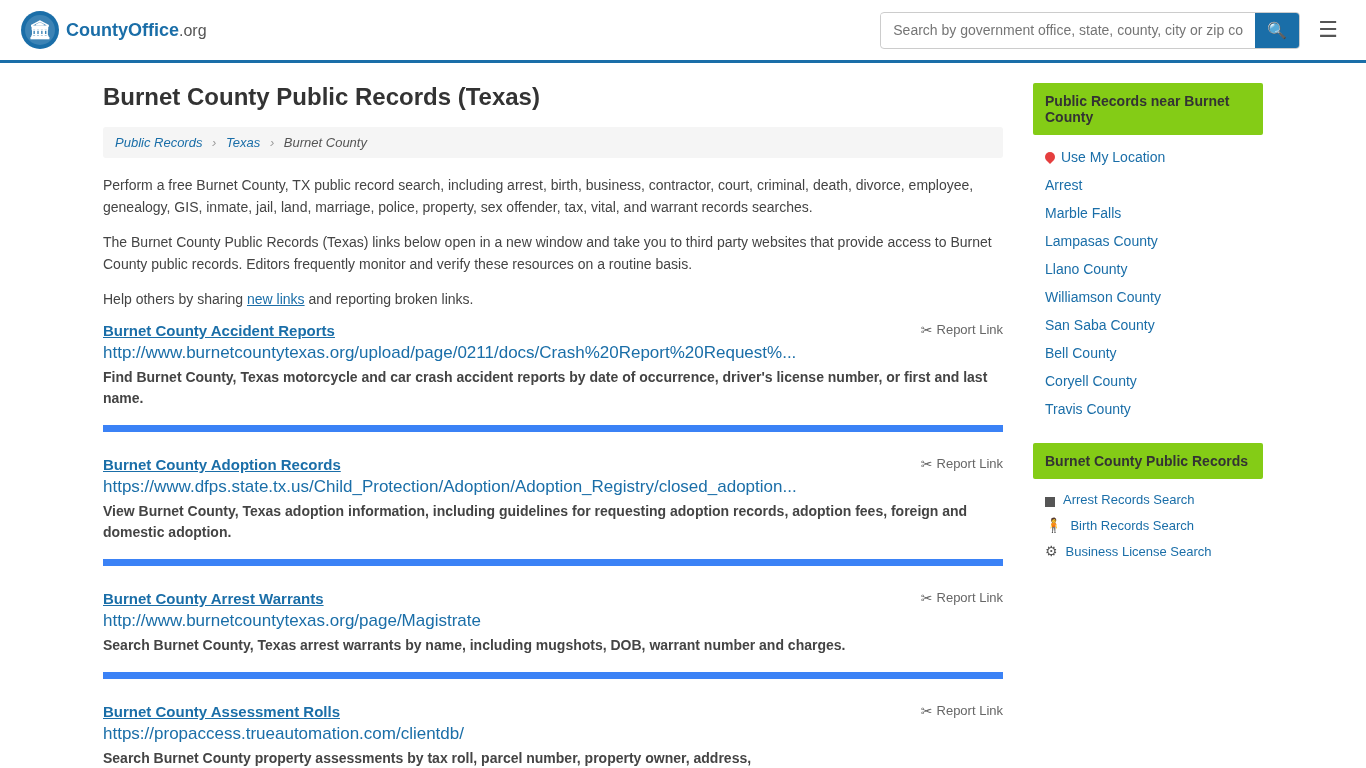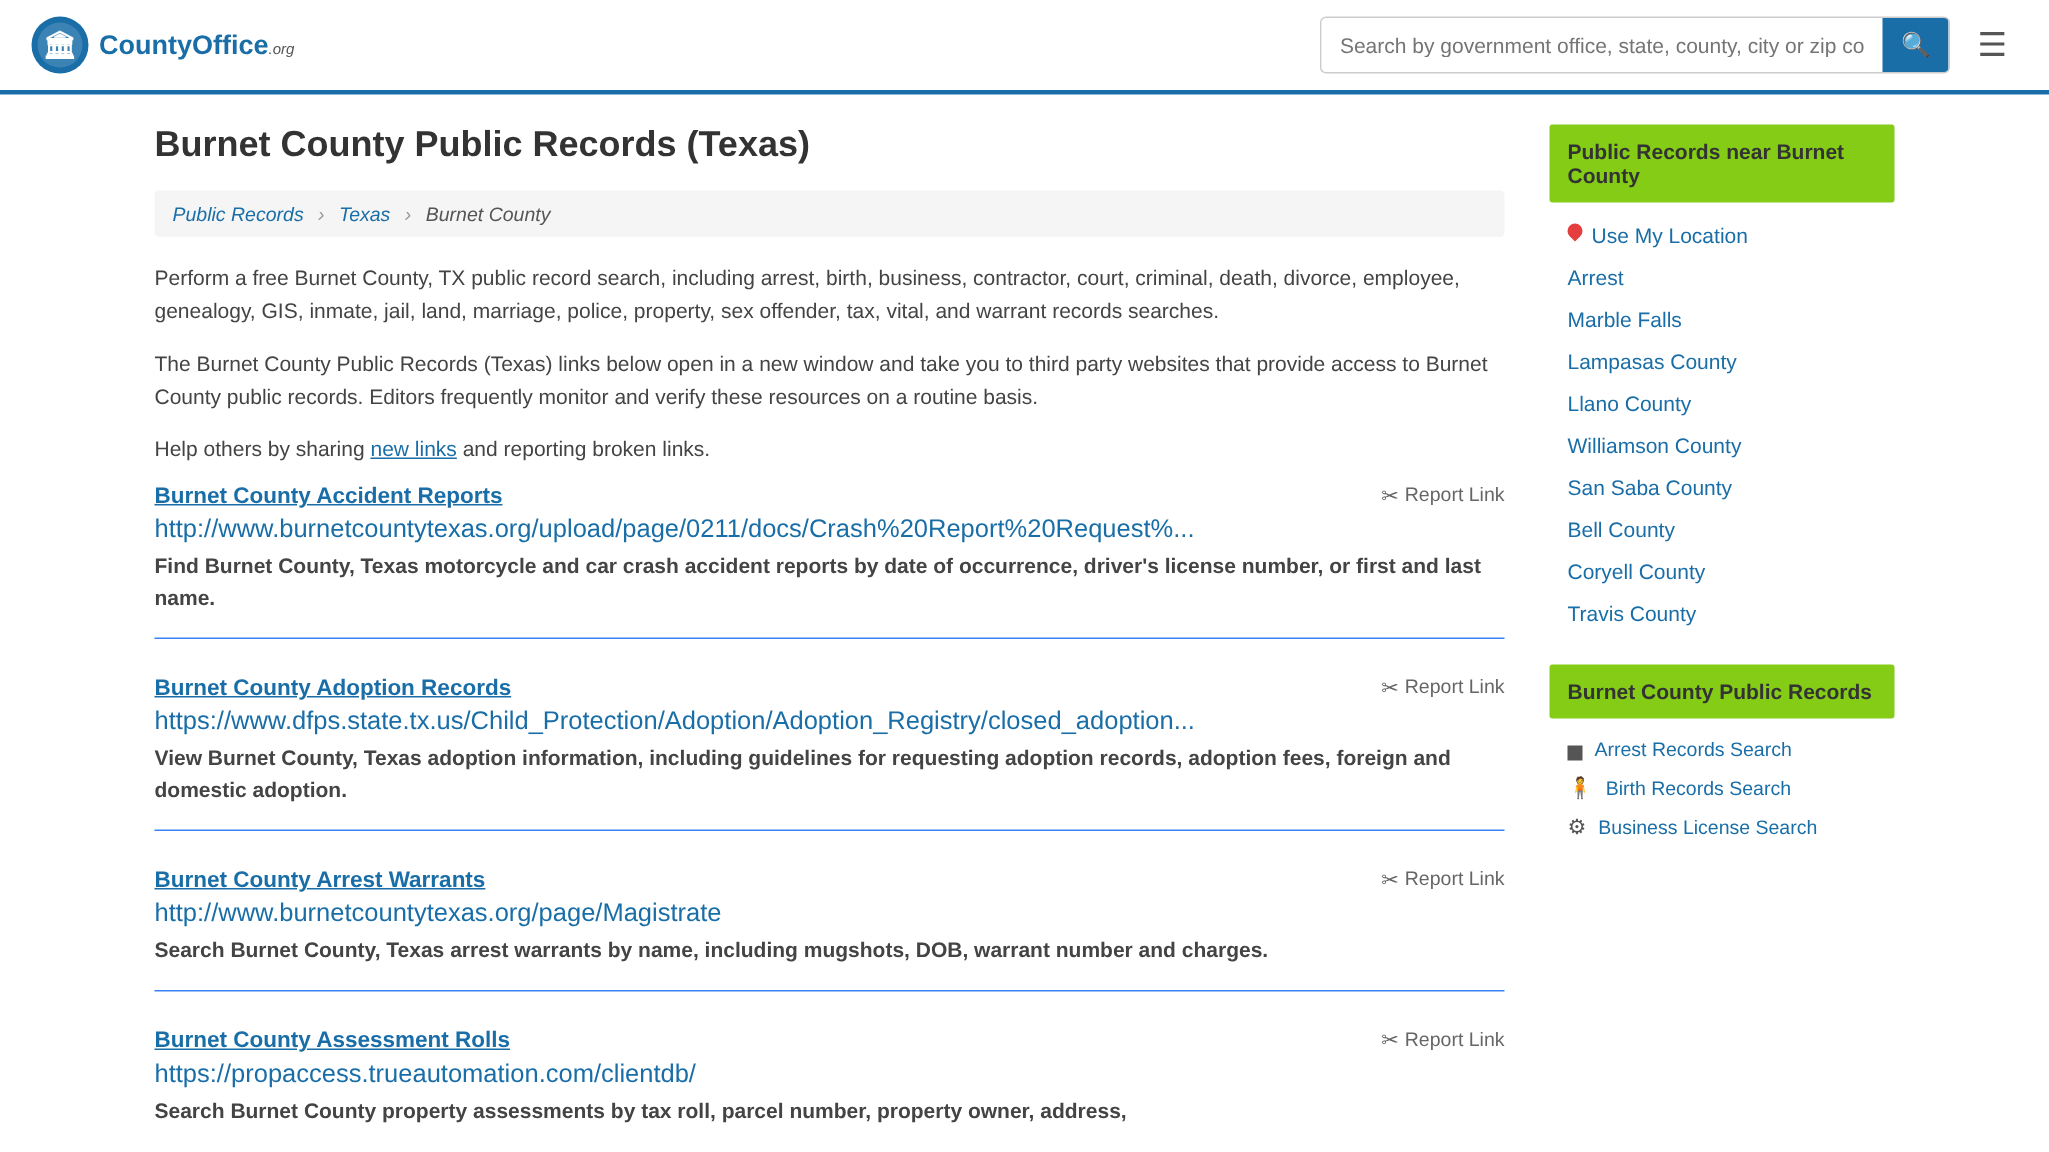--- a/index.html
+++ b/index.html
@@ -100,21 +100,21 @@
       margin-bottom: 12px;
     }
     .intro-text a {
       color: #1a6ea8;
       text-decoration: underline;
     }
 
     
     .record-item {
       margin-bottom: 24px;
-      border-bottom: 1px solid #3b82f6;
+      border-bottom: 7px solid #3b82f6;
       padding-bottom: 16px;
     }
     .record-item:last-child { border-bottom: none; }
     .record-header {
       display: flex;
       justify-content: space-between;
       align-items: flex-start;
       margin-bottom: 4px;
     }
     .record-title {
@@ -169,21 +169,21 @@
     .sidebar-link {
       display: block;
       padding: 6px 12px;
       color: #1a6ea8;
       text-decoration: none;
       font-size: 14px;
       cursor: pointer;
     }
     .sidebar-link-location {
       display: flex;
-      align-items: flex-start;
+      align-items: center;
       gap: 6px;
       padding: 6px 12px;
       color: #1a6ea8;
       font-size: 14px;
       cursor: pointer;
     }
     .location-dot {
       width: 10px;
       height: 10px;
       background: #e53e3e;
@@ -226,21 +226,21 @@
 <body>
 
 <header class="header">
   <div class="logo-area">
     <svg class="logo-icon" viewBox="0 0 40 40" xmlns="http://www.w3.org/2000/svg">
       <circle cx="20" cy="20" r="19" fill="#1a6ea8"></circle>
       <circle cx="20" cy="20" r="15" fill="white" opacity="0.15"></circle>
       <text x="20" y="26" text-anchor="middle" fill="white" font-size="18" font-weight="bold" font-family="Arial">🏛</text>
     </svg>
     <div>
-      <span style="font-size:18px;font-weight:bold;color:#1a6ea8;">CountyOffice</span><span style="font-size:10px;color:#555;font-style:italic;">.org</span>
+      <span style="font-size:18px;font-weight:bold;color:#1a6ea8;">CountyOffice</span><span style="font-size:16px;color:#555;">.org</span>
     </div>
   </div>
   <div class="header-right">
     <div class="search-bar">
       <input type="text" placeholder="Search by government office, state, county, city or zip code" style="">
       <button>🔍</button>
     </div>
     <div class="menu-icon">☰</div>
   </div>
 </header>

